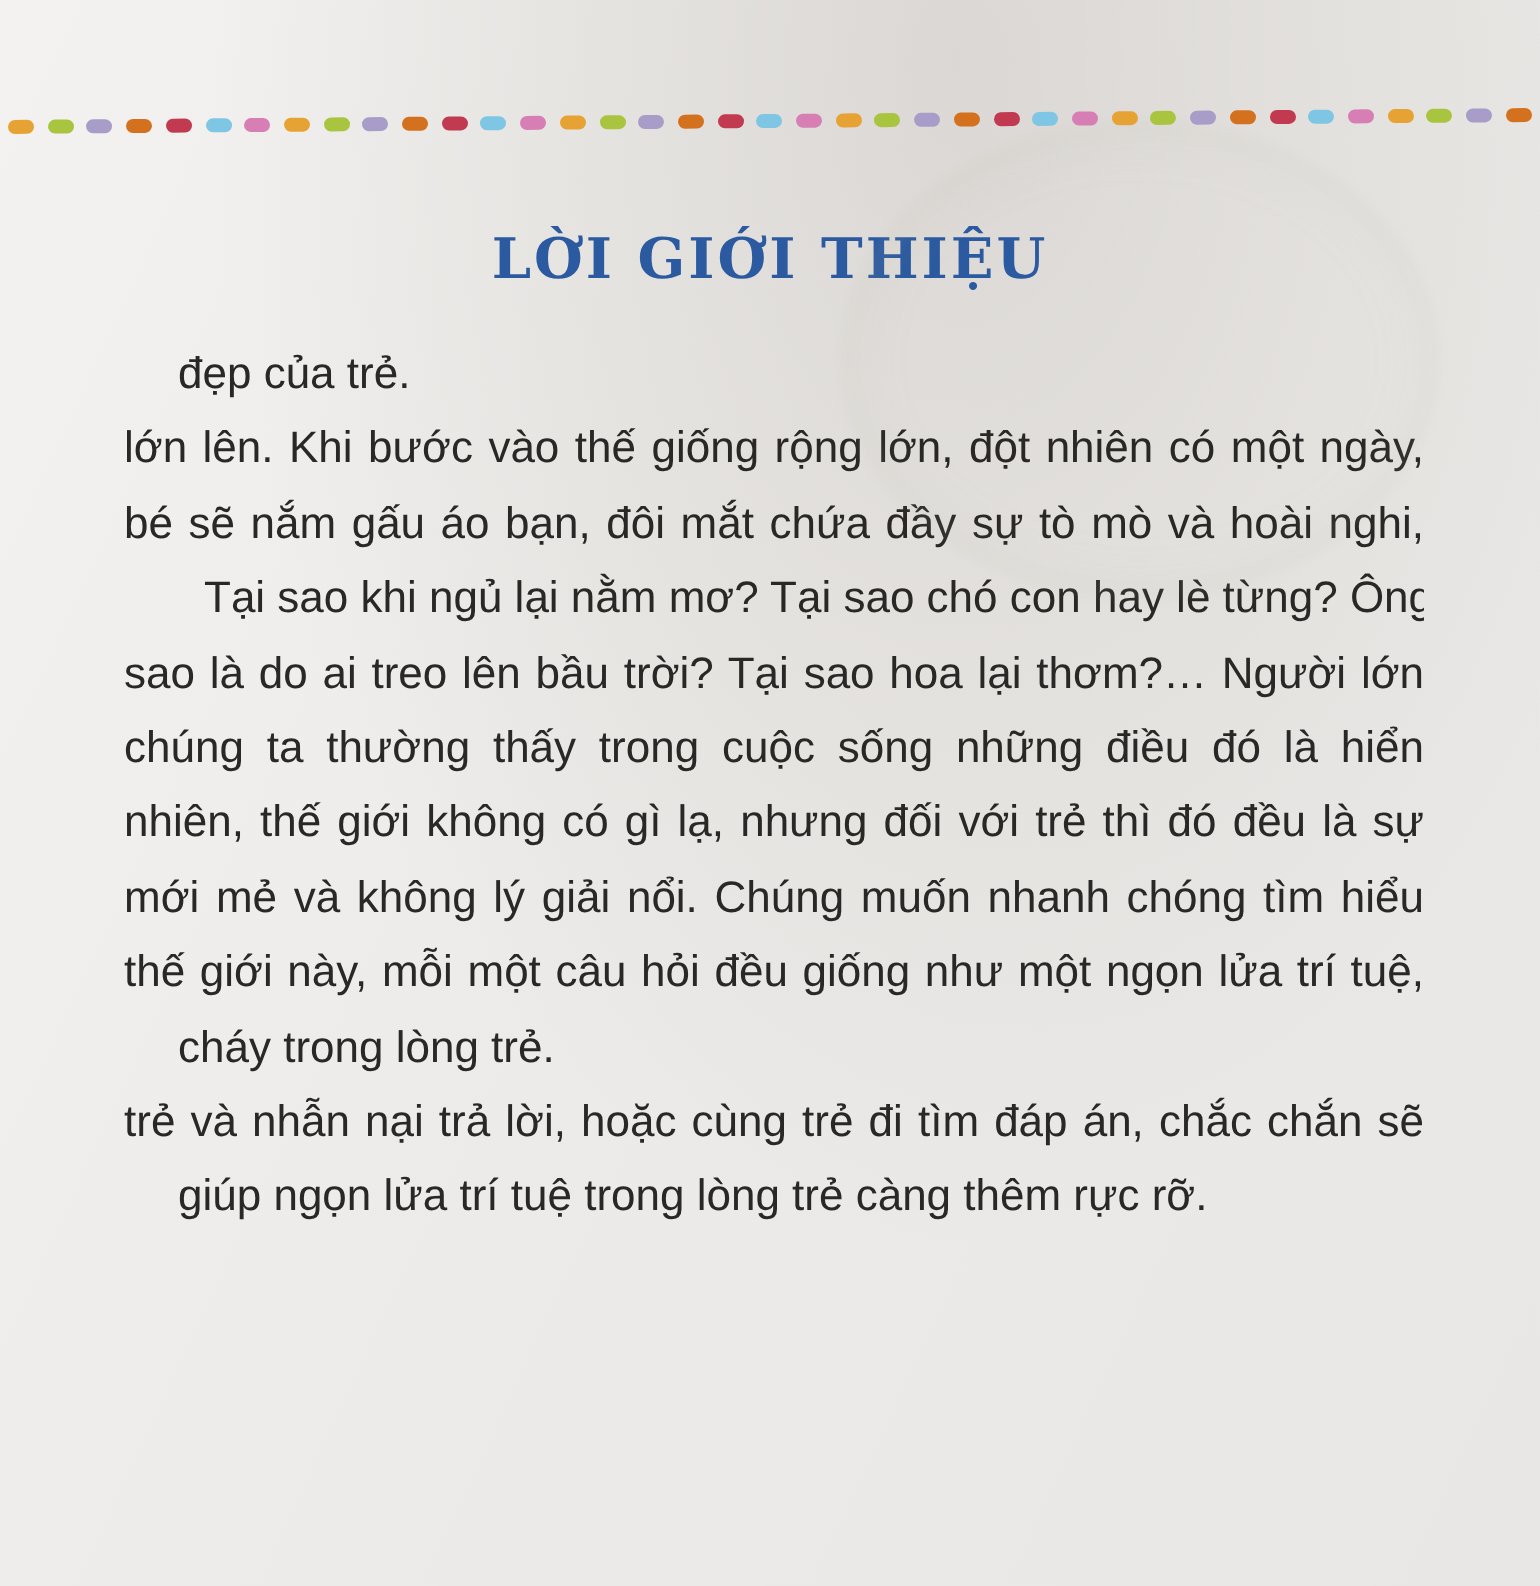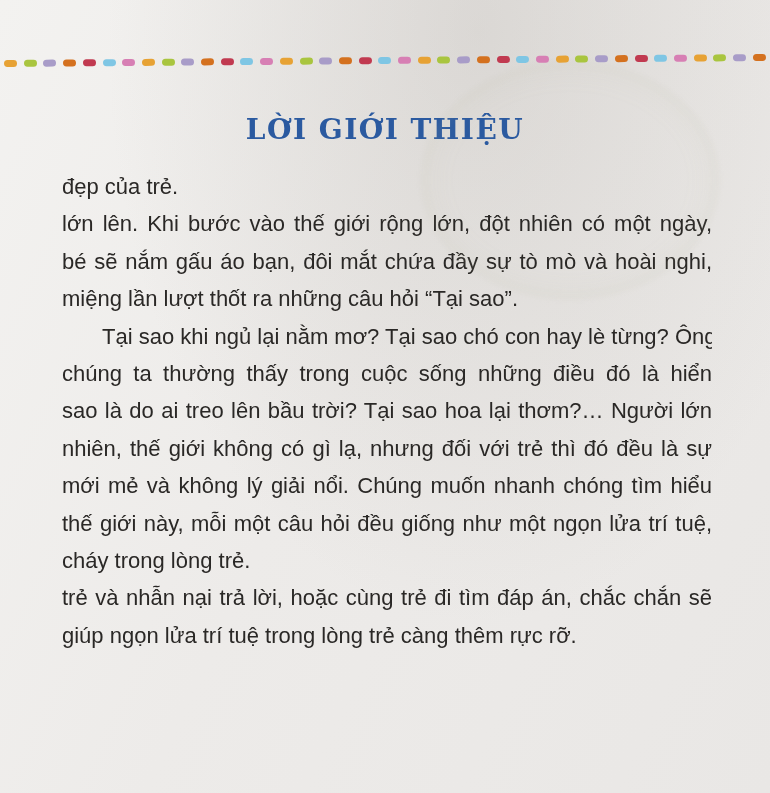--- a/index.html
+++ b/index.html
@@ -75,20 +75,21 @@
     text-align: justify;
     text-align-last: justify;
     white-space: nowrap;
     overflow: hidden;
   }
   .line.first {
     text-indent: 40px;
   }
   .line.last {
     text-align-last: left;
+    margin-left: 27px;
   }
 </style>
 </head>
 <body>
 
 <div class="page">
   <div class="watermark"></div>
   <div class="dash-row">
       <span class="dash" style="background: rgb(231, 162, 52);"></span>
       <span class="dash" style="background: rgb(169, 197, 63);"></span>
@@ -129,28 +130,27 @@
       <span class="dash" style="background: rgb(169, 197, 63);"></span>
       <span class="dash" style="background: rgb(168, 156, 200);"></span>
       <span class="dash" style="background: rgb(212, 113, 31);"></span>
     </div>
   <h1 class="title" style="color: rgb(43, 90, 160);">LỜI GIỚI THIỆU</h1>
   <div class="body-text">
       <div class="paragraph">
         <div class="line last">đẹp của trẻ.</div>
       </div>
       <div class="paragraph">
-        <div class="line">lớn lên. Khi bước vào thế giới rộng lớn, đột nhiên có một ngày,</div>
+        <div class="line">lớn lên. Khi bước vào thế giống rộng lớn, đột nhiên có một ngày,</div>
         <div class="line">bé sẽ nắm gấu áo bạn, đôi mắt chứa đầy sự tò mò và hoài nghi,</div>
-        <div class="line last">miệng lần lượt thốt ra những câu hỏi “Tại sao”.</div>
       </div>
       <div class="paragraph">
         <div class="line first">Tại sao khi ngủ lại nằm mơ? Tại sao chó con hay lè từng? Ông</div>
+        <div class="line">sao là do ai treo lên bầu trời? Tại sao hoa lại thơm?… Người lớn</div>
         <div class="line">chúng ta thường thấy trong cuộc sống những điều đó là hiển</div>
-        <div class="line">sao là do ai treo lên bầu trời? Tại sao hoa lại thơm?… Người lớn</div>
         <div class="line">nhiên, thế giới không có gì lạ, nhưng đối với trẻ thì đó đều là sự</div>
         <div class="line">mới mẻ và không lý giải nổi. Chúng muốn nhanh chóng tìm hiểu</div>
         <div class="line">thế giới này, mỗi một câu hỏi đều giống như một ngọn lửa trí tuệ,</div>
         <div class="line last">cháy trong lòng trẻ.</div>
       </div>
       <div class="paragraph">
         <div class="line">trẻ và nhẫn nại trả lời, hoặc cùng trẻ đi tìm đáp án, chắc chắn sẽ</div>
         <div class="line last">giúp ngọn lửa trí tuệ trong lòng trẻ càng thêm rực rỡ.</div>
       </div>
     </div>

